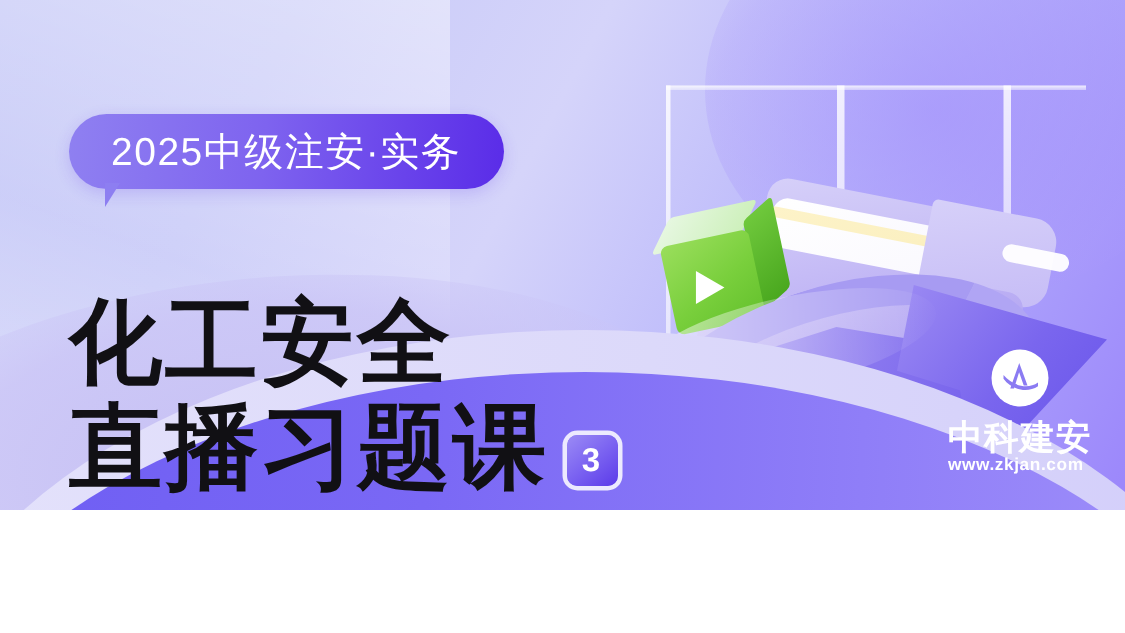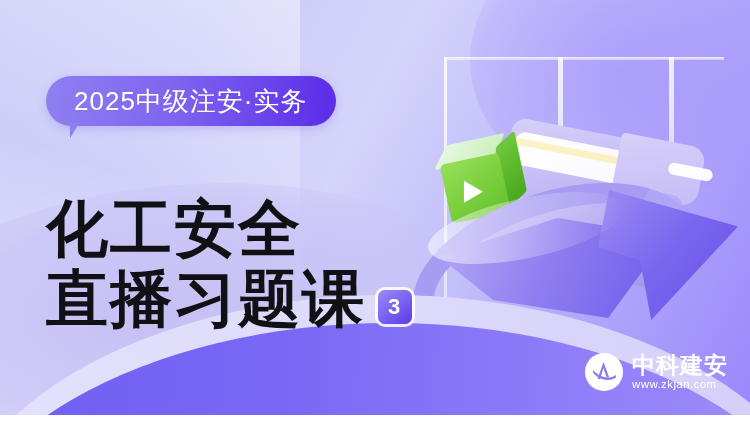--- a/index.html
+++ b/index.html
@@ -1,20 +1,20 @@
 <!DOCTYPE html>
 <html><head>
 <meta charset="utf-8">
 <style>
   html,body{margin:0;padding:0;background:#fff;}
   body{font-family:"Liberation Sans","DejaVu Sans",sans-serif;}
 
   #banner{
     position:relative;
-    width:750px;height:415px;
+    width:750px;height:340px;
     overflow:hidden;
     background:linear-gradient(118deg,#c5c8f7 0%,#c9cbf8 22%,#d5d4fa 44%,#b9b6fb 68%,#9b86fb 100%);
   }
 
   
   .blob-hero{
     position:absolute;left:-150px;top:186px;width:640px;height:290px;
     background:radial-gradient(ellipse at 50% 45%,rgba(196,189,243,.92) 0%,rgba(202,196,246,.78) 48%,rgba(214,210,250,0) 72%);
     border-radius:50% 50% 48% 52%/56% 52% 48% 44%;
     transform:rotate(-6deg);
@@ -158,34 +158,34 @@
     background:linear-gradient(140deg,#9b8bf5 0%,#7b63f1 50%,#5b3ae9 100%);
     border-radius:7px;
     box-shadow:0 0 0 3px rgba(255,255,255,.85);
     color:#ffffff;font-family:"Liberation Sans",sans-serif;
     font-size:22px;font-weight:bold;line-height:1;
   }
 
   
   .brand{
     position:absolute;right:22px;bottom:24px;
-    display:flex;align-items:center;gap:9px;
+    display:flex;align-items:center;gap:9px;flex-direction:column;
   }
   .brand-mark{
     width:38px;height:38px;border-radius:50%;
     background:#ffffff;position:relative;flex:0 0 auto;
     display:flex;align-items:center;justify-content:center;
   }
   .brand-mark svg{display:block;}
   .brand-text{display:flex;flex-direction:column;gap:2px;}
   .brand-cn{
     color:#ffffff;font-size:23px;font-weight:bold;letter-spacing:1px;line-height:1;
   }
   .brand-url{
-    color:#ffffff;font-size:11.5px;font-weight:normal;letter-spacing:.4px;line-height:1;
+    color:#ffffff;font-size:11.5px;font-weight:bold;letter-spacing:.4px;line-height:1;
   }
 </style>
 </head>
 <body>
 
 <div id="banner">
 
   <div class="wash-left"></div>
   <div class="blob-top-right"></div>
   <div class="blob-hero"></div>

